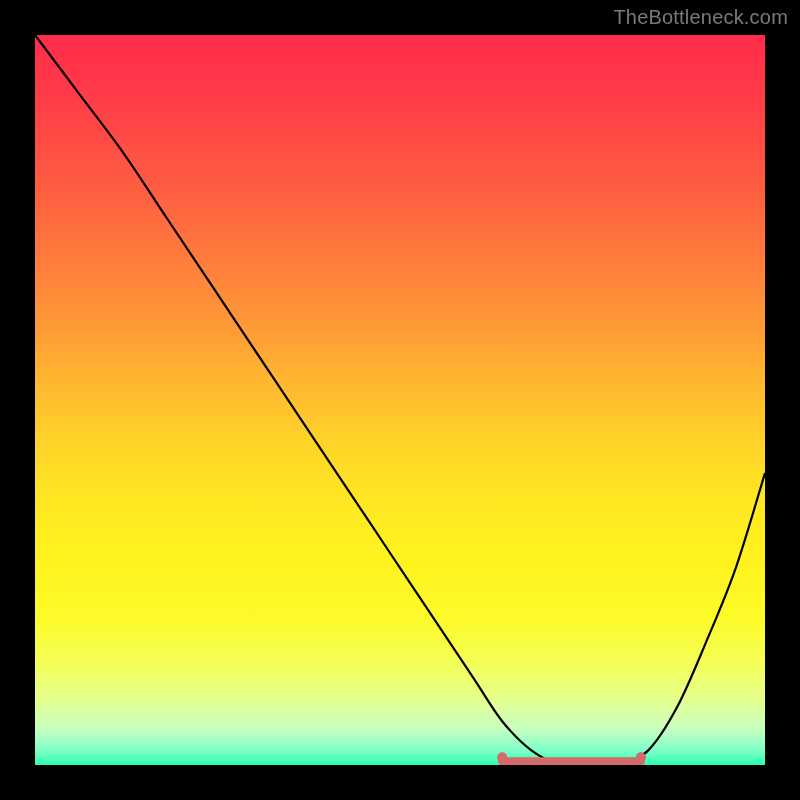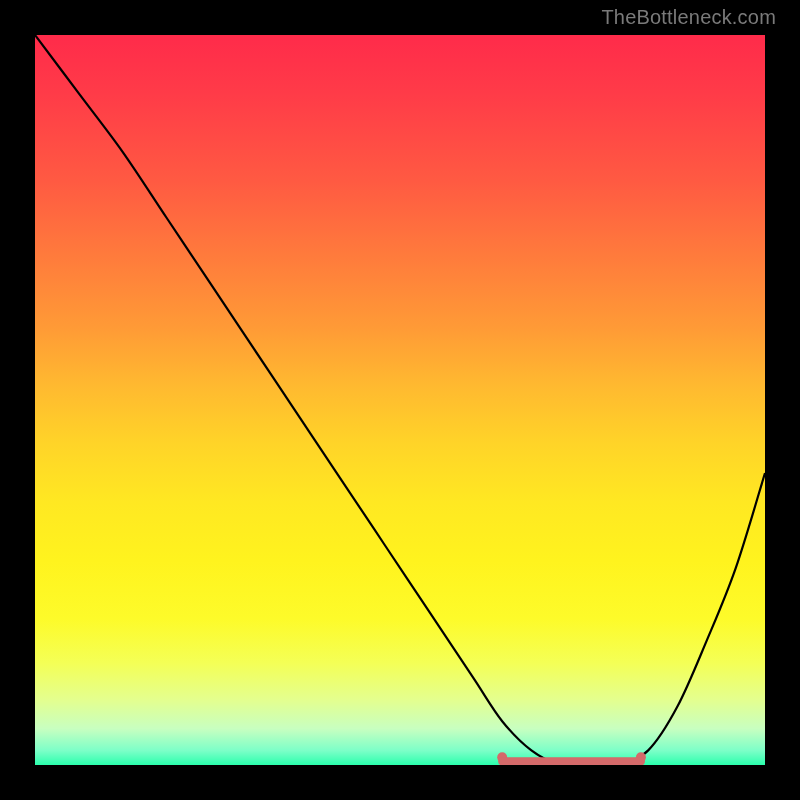--- a/index.html
+++ b/index.html
@@ -38,21 +38,21 @@
       #7dffc8 98%,
       #2bffad 100%);
   }
   .curve {
     position: absolute;
     inset: 0;
   }
   .watermark {
     position: absolute;
     top: 6px;
-    right: 24px;
+    right: 12px;
     font-family: Arial, Helvetica, sans-serif;
     font-size: 20px;
     color: #7a7a7a;
     letter-spacing: 0.2px;
   }
 </style>
 </head>
 <body>
 <div class="frame">
 

